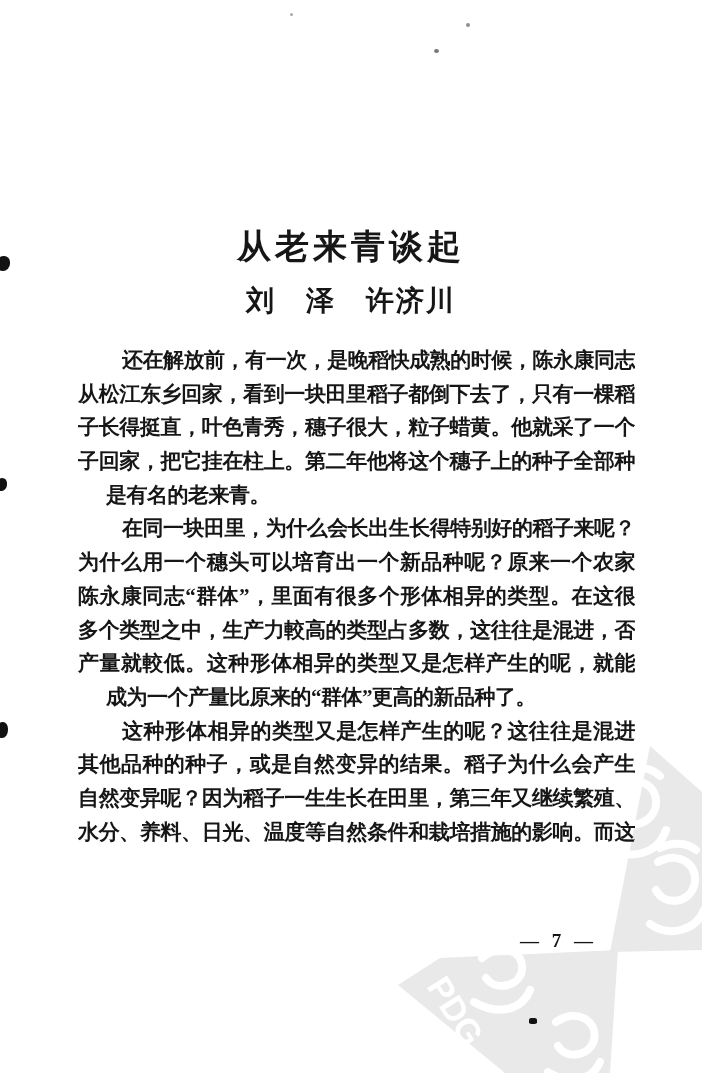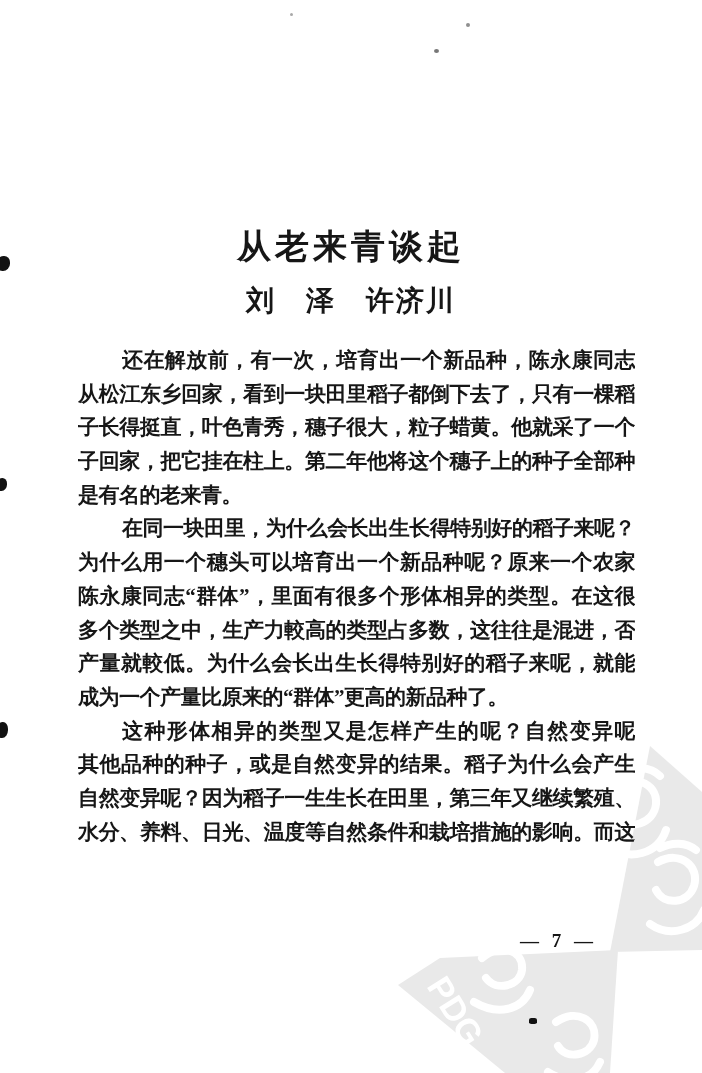--- a/index.html
+++ b/index.html
@@ -19,21 +19,21 @@
   }
   .body-text{
     position:absolute;top:344px;left:78px;width:557px;
     font-size:21px;font-weight:bold;letter-spacing:-0.5px;
   }
   .line{
     height:33.7px;line-height:33.7px;overflow:hidden;
     text-align:justify;text-align-last:justify;
   }
   .line.indent{text-indent:44px;}
-  .line.short{text-align-last:left;}
+  .line.short{text-align-last:left;margin-left:28px;}
   .page-number{
     position:absolute;top:930px;left:520px;
     font-size:19px;font-weight:bold;letter-spacing:4px;
     font-family:"Liberation Serif","DejaVu Serif",serif;
   }
   .speck{position:absolute;background:#121212;border-radius:60% 45% 55% 50%;}
   .speck.s1{left:-4px;top:256px;width:14px;height:15px;}
   .speck.s2{left:-4px;top:478px;width:11px;height:13px;}
   .speck.s3{left:-4px;top:722px;width:12px;height:16px;}
   .speck.s4{left:529px;top:1018px;width:8px;height:6px;border-radius:30%;}
@@ -54,32 +54,32 @@
     <path d="M482,958 c18,-16 42,-8 40,12 c-2,16 -26,22 -36,8 m-12,24 c24,14 48,8 56,-12"></path>
     <path d="M556,1022 c20,-14 42,-2 38,18 c-4,16 -28,20 -36,6 m-10,26 c22,14 44,8 52,-10"></path>
   </g>
   <text transform="translate(426,986) rotate(58)" fill="#ffffff" font-size="34" font-weight="bold" font-family="Liberation Sans, DejaVu Sans, sans-serif">PDG</text>
 </svg>
 
 <div class="content">
   <h1 class="title">从老来青谈起</h1>
   <div class="authors">刘　泽　许济川</div>
   <div class="body-text">
-      <div class="line indent">还在解放前，有一次，培育出一个新品种，陈永康同志</div>
+      <div class="line indent">还在解放前，有一次，是晚稻快成熟的时候，陈永康同志</div>
       <div class="line">从松江东乡回家，看到一块田里稻子都倒下去了，只有一棵稻</div>
       <div class="line">子长得挺直，叶色青秀，穗子很大，粒子蜡黄。他就采了一个穗</div>
       <div class="line">子回家，把它挂在柱上。第二年他将这个穗子上的种子全部种</div>
       <div class="line short">是有名的老来青。</div>
       <div class="line indent">在同一块田里，为什么会长出生长得特别好的稻子来呢？</div>
       <div class="line">为什么用一个穗头可以培育出一个新品种呢？原来一个农家</div>
       <div class="line">陈永康同志“群体”，里面有很多个形体相异的类型。在这很</div>
       <div class="line">多个类型之中，生产力較高的类型占多数，这往往是混进，否则</div>
-      <div class="line">产量就較低。为什么会长出生长得特别好的稻子来呢，就能</div>
+      <div class="line">产量就較低。这种形体相异的类型又是怎样产生的呢，就能</div>
       <div class="line short">成为一个产量比原来的“群体”更高的新品种了。</div>
-      <div class="line indent">这种形体相异的类型又是怎样产生的呢？自然变异呢</div>
+      <div class="line indent">这种形体相异的类型又是怎样产生的呢？这往往是混进</div>
       <div class="line">其他品种的种子，或是自然变异的结果。稻子为什么会产生</div>
       <div class="line">自然变异呢？因为稻子一生生长在田里，第三年又继续繁殖、</div>
       <div class="line">水分、养料、日光、温度等自然条件和栽培措施的影响。而这些</div>
     </div>
   <div class="page-number">— 7 —</div>
 
   <div class="speck s1"></div>
   <div class="speck s2"></div>
   <div class="speck s3"></div>
   <div class="speck s4"></div>

